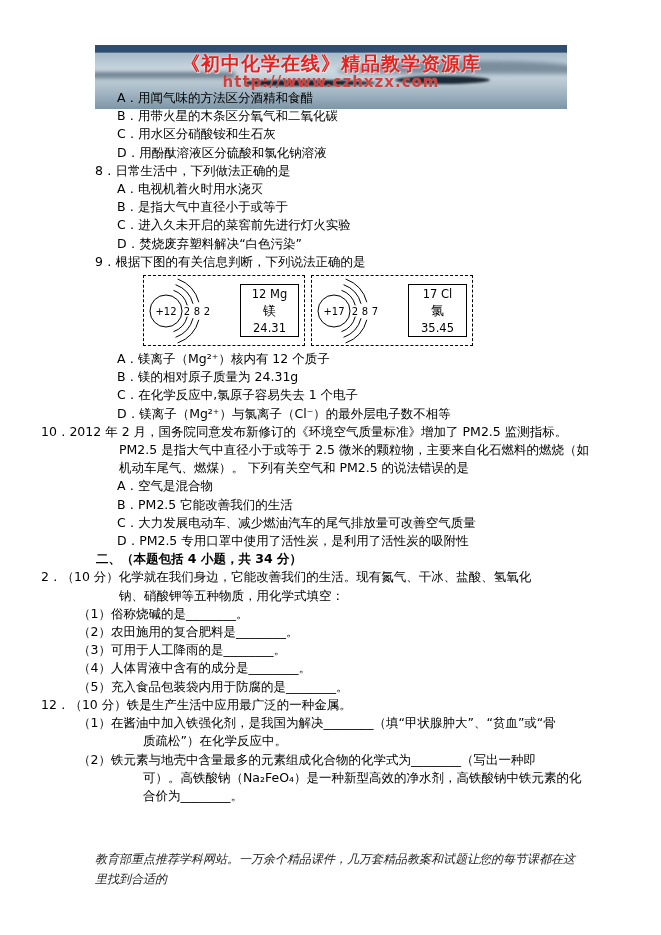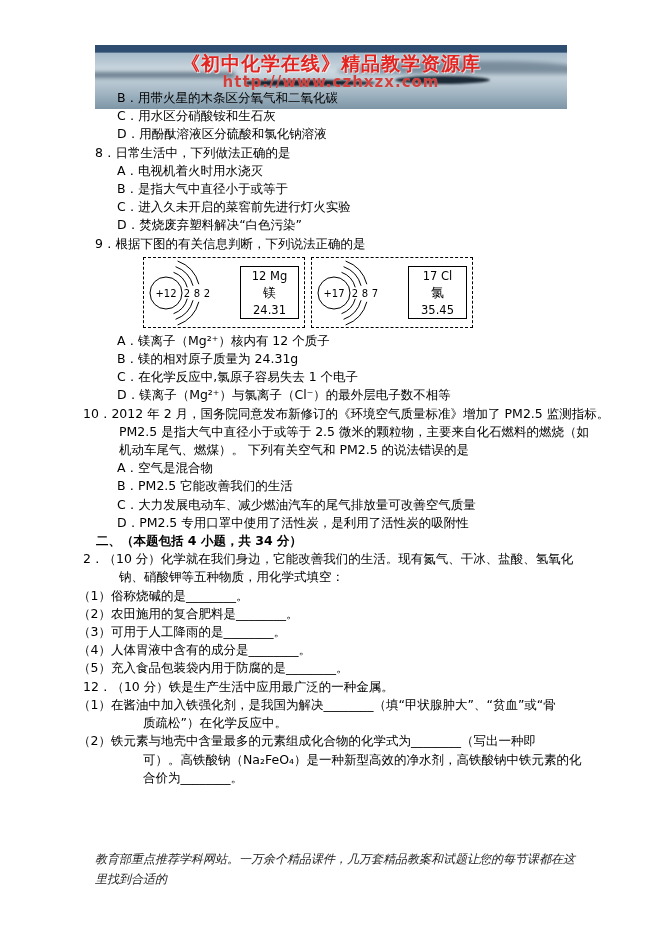--- a/index.html
+++ b/index.html
@@ -31,21 +31,21 @@
   .banner-url {
     position:absolute; left:0; right:0; top:28px; text-align:center;
     font-weight:bold; font-size:15px; color:#d2403d; letter-spacing:1px;
     text-shadow:0 0 1px rgba(255,255,255,.5);
   }
 
   
   .doc { position:absolute; left:0; top:89px; width:661px; }
   .line { font-size:12.5px; line-height:18.2px; white-space:pre; }
   .q1   { padding-left:95px;  }
-  .q2   { padding-left:83px;  }
+  .q2   { padding-left:41px;  }
   .opt  { padding-left:117px; }
   .cont { padding-left:119px; }
   .sub  { padding-left:78px; }
   .sub2 { padding-left:143px; }
   .sec  { padding-left:96px; font-weight:bold; }
 
   
   .diagram { margin:4px 0 4px 143px; display:flex; gap:6px; }
   .acell {
     width:160px; height:69px; border:1px dashed #000;
@@ -73,20 +73,21 @@
 <div class="banner">
   <div class="ridge"></div>
   <div class="shore"></div>
   <div class="boat1"></div>
   <div class="boat2"></div>
   <div class="banner-title">《初中化学在线》精品教学资源库</div>
   <div class="banner-url">http://www.czhxzx.com</div>
 </div>
 
 <div class="doc">
+  <div class="line opt">A．用闻气味的方法区分酒精和食醋</div>
   <div class="line opt">B．用带火星的木条区分氧气和二氧化碳</div>
   <div class="line opt">C．用水区分硝酸铵和生石灰</div>
   <div class="line opt">D．用酚酞溶液区分硫酸和氯化钠溶液</div>
   <div class="line q1">8．日常生活中，下列做法正确的是</div>
   <div class="line opt">A．电视机着火时用水浇灭</div>
   <div class="line opt">B．是指大气中直径小于或等于</div>
   <div class="line opt">C．进入久未开启的菜窖前先进行灯火实验</div>
   <div class="line opt">D．焚烧废弃塑料解决“白色污染”</div>
   <div class="line q1">9．根据下图的有关信息判断，下列说法正确的是</div>
 

